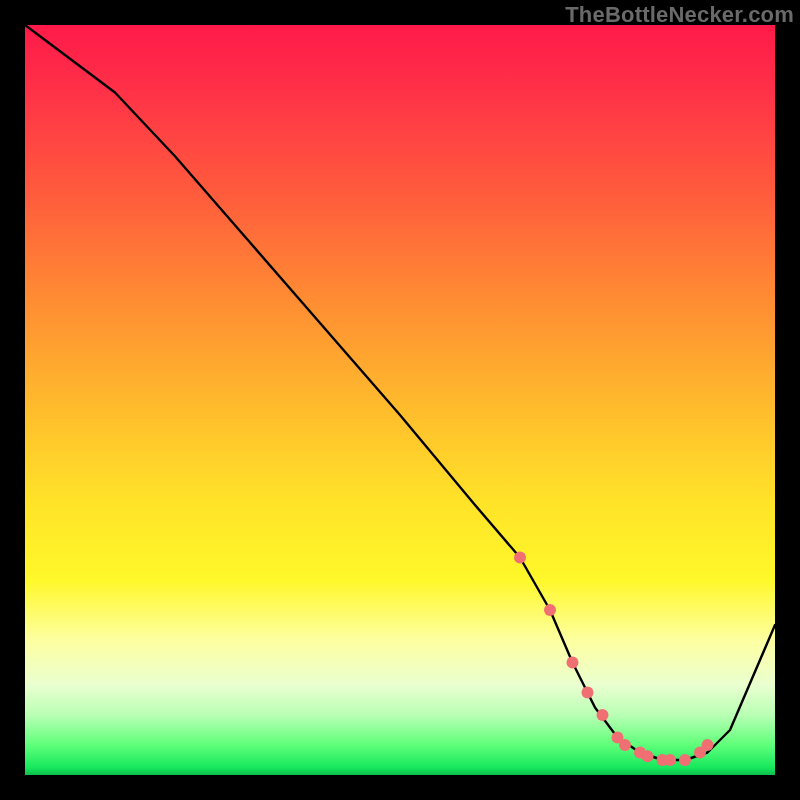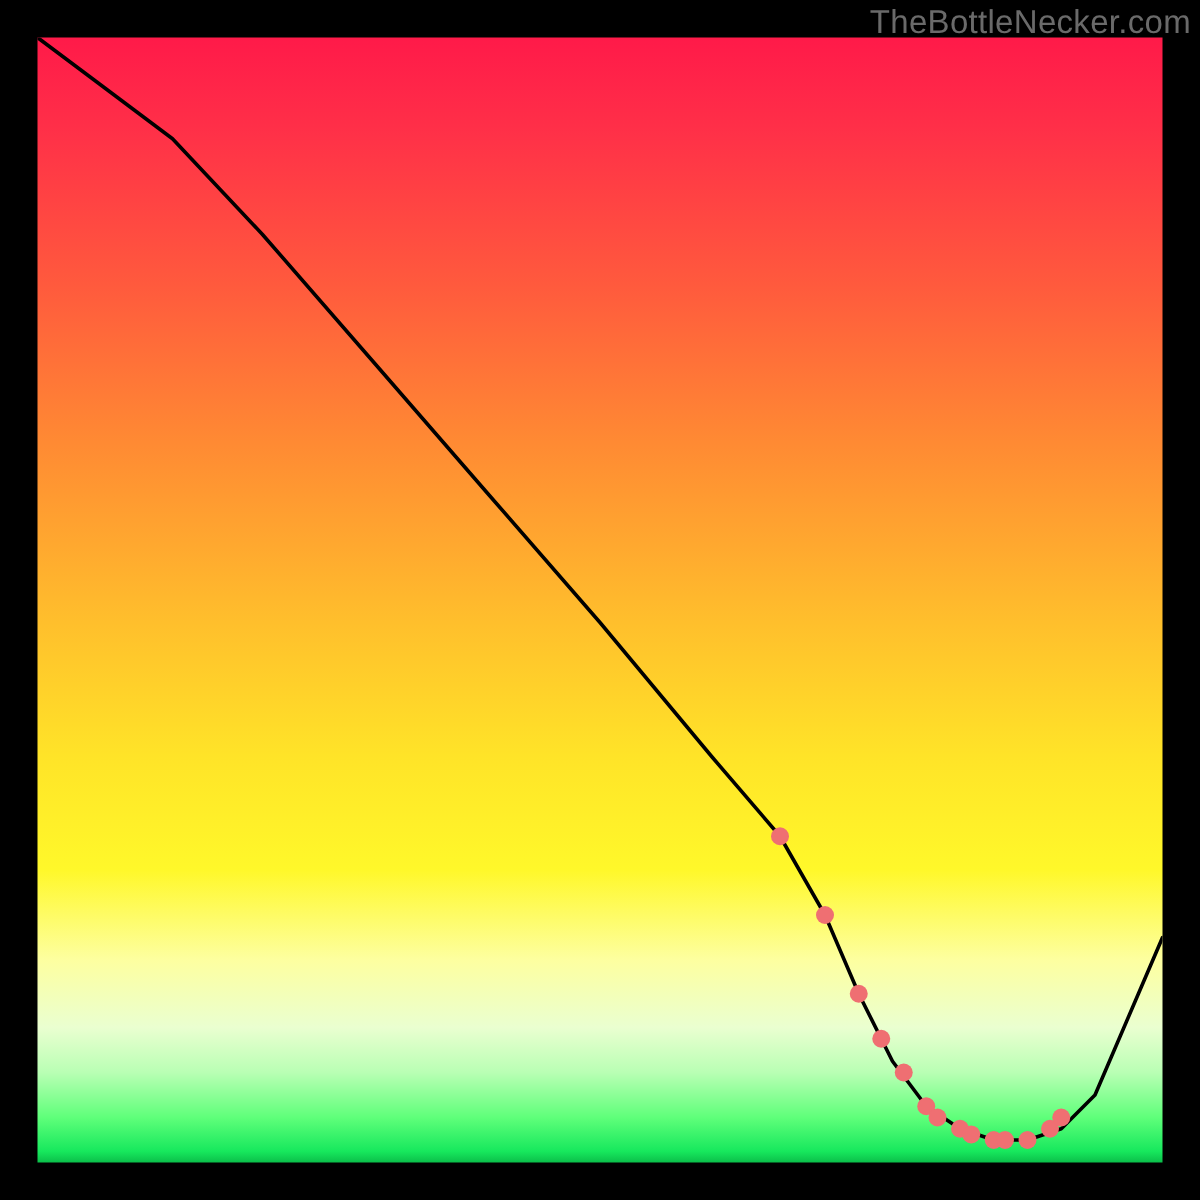--- a/index.html
+++ b/index.html
@@ -46,21 +46,21 @@
     left: 0;
     top: 0;
     width: 750px;
     height: 750px;
   }
   .watermark {
     position: absolute;
     top: 2px;
     right: 6px;
     font-size: 22px;
-    font-weight: 400;
+    font-weight: 700;
     color: #6a6a6a;
     letter-spacing: 0.2px;
     user-select: none;
   }
 </style>
 </head>
 <body>
 
 <div class="frame">
   <div class="gradient"></div>

